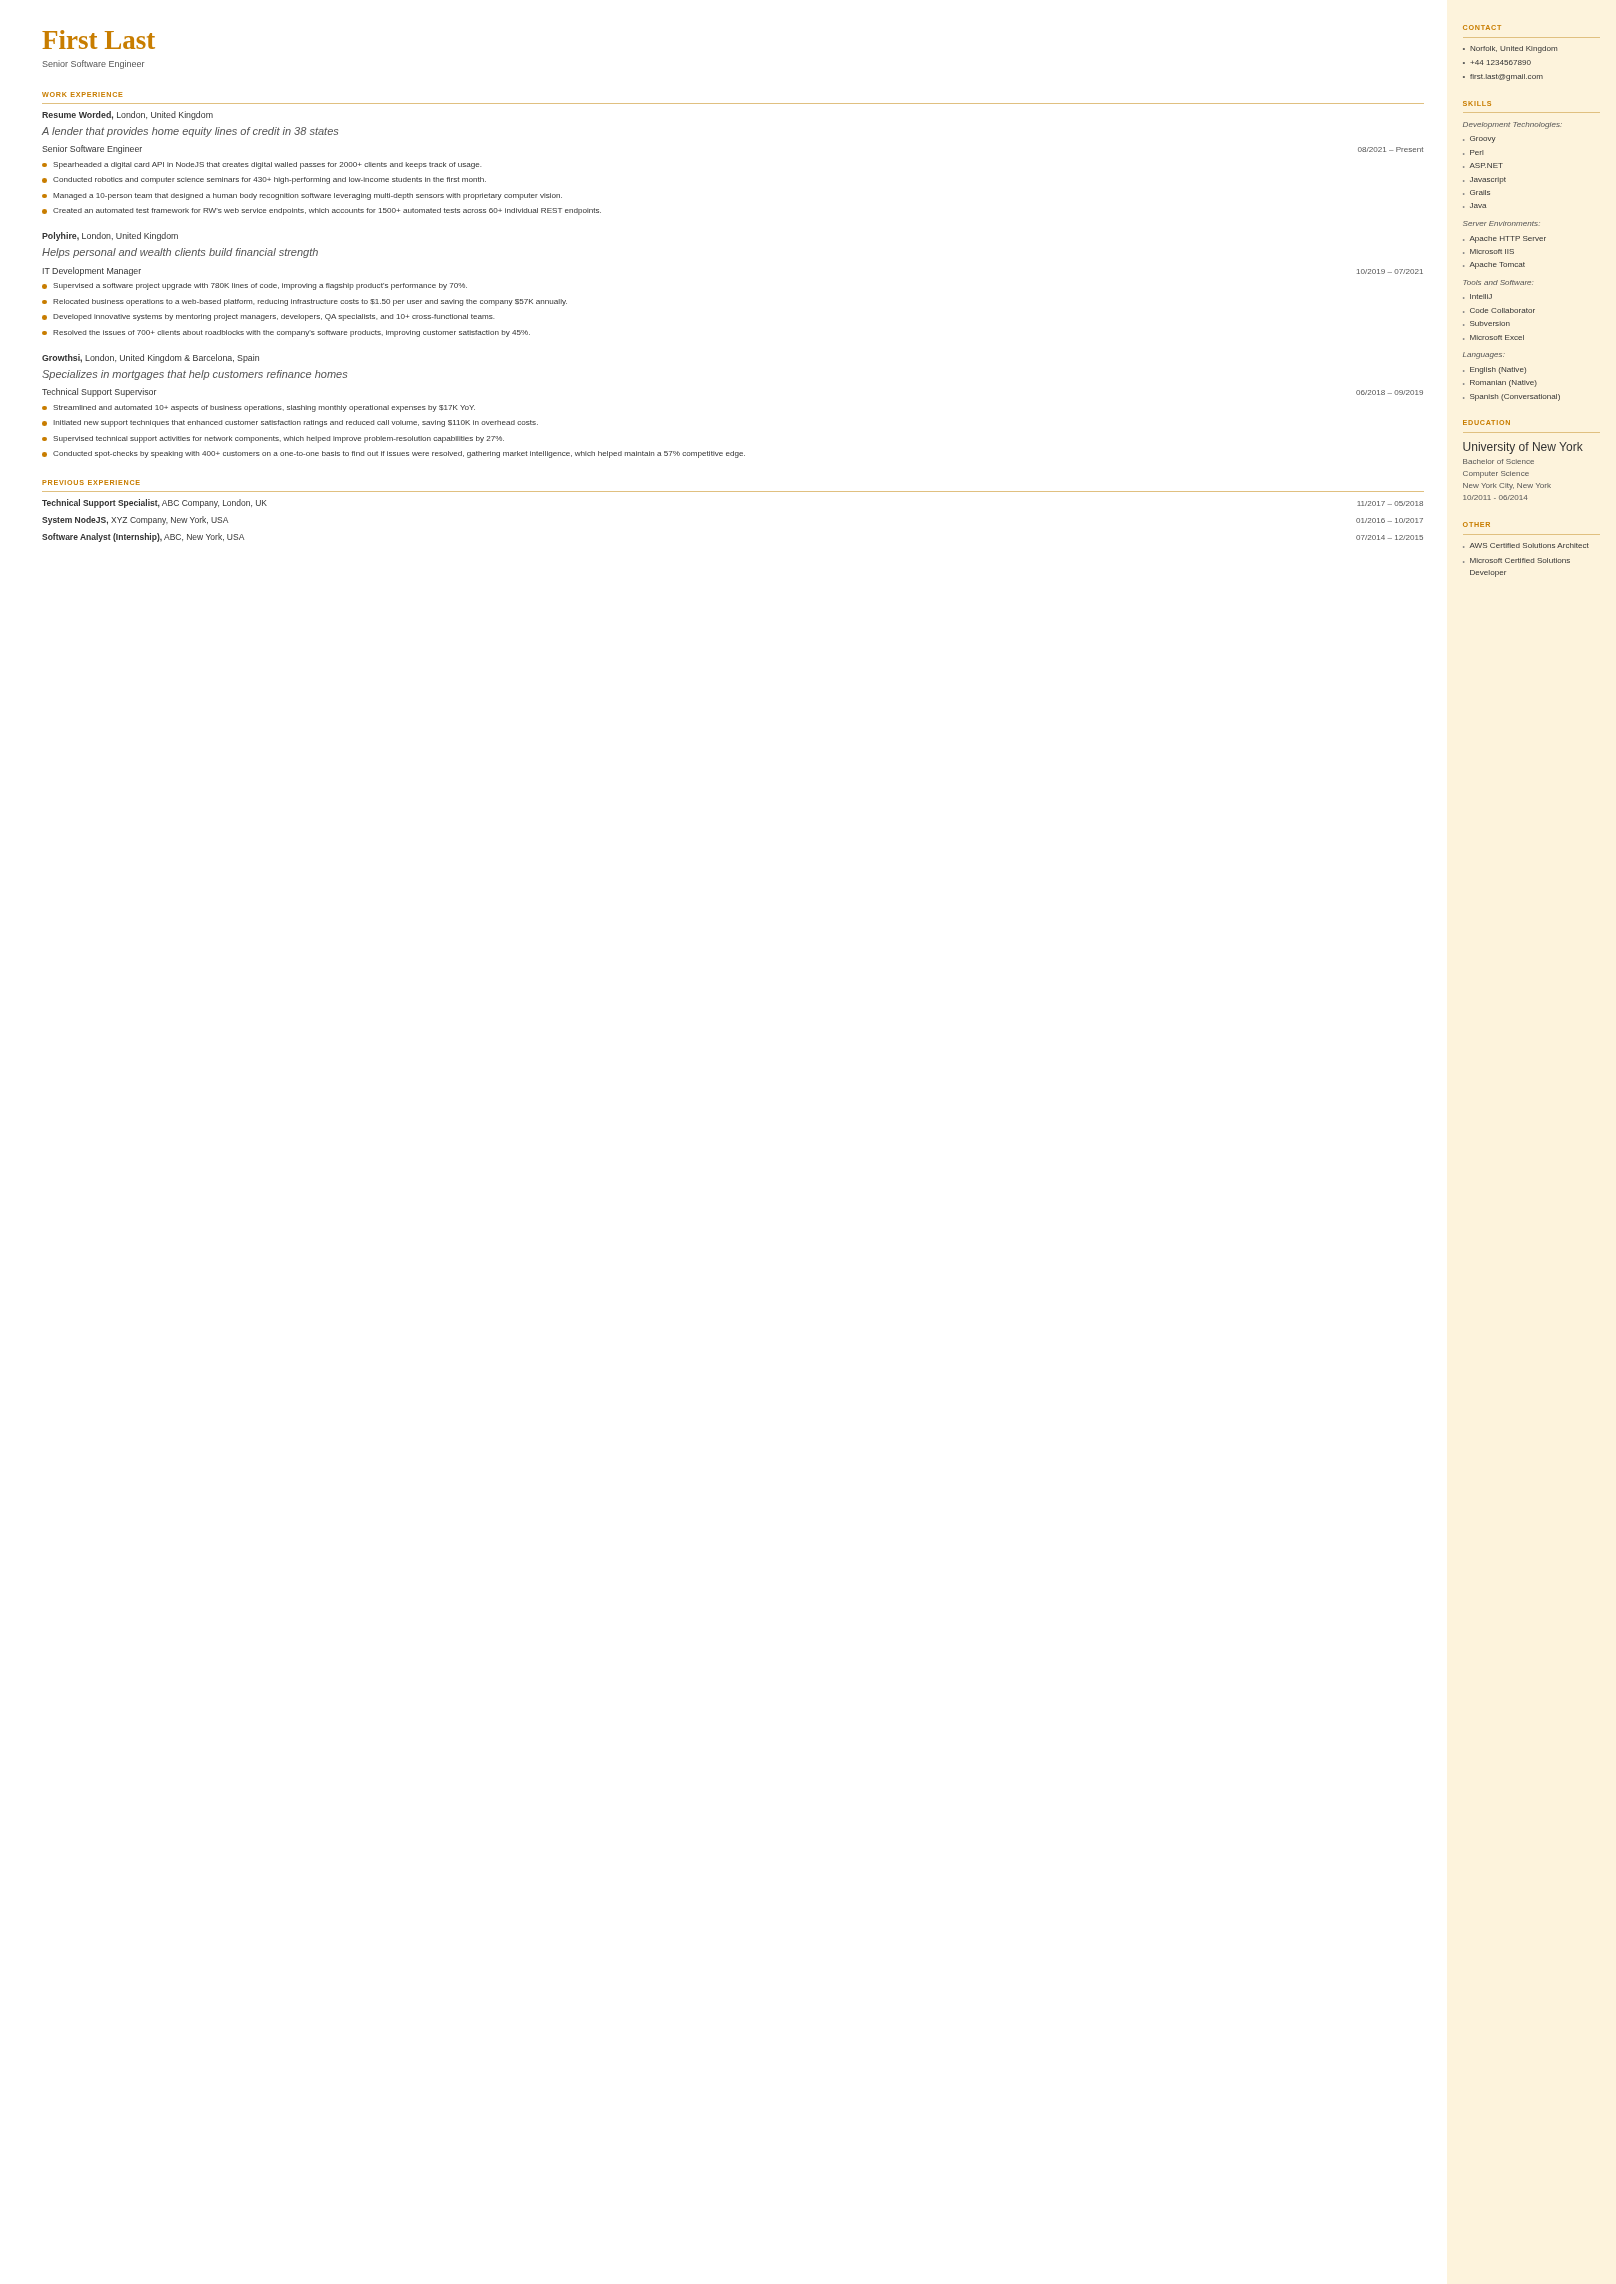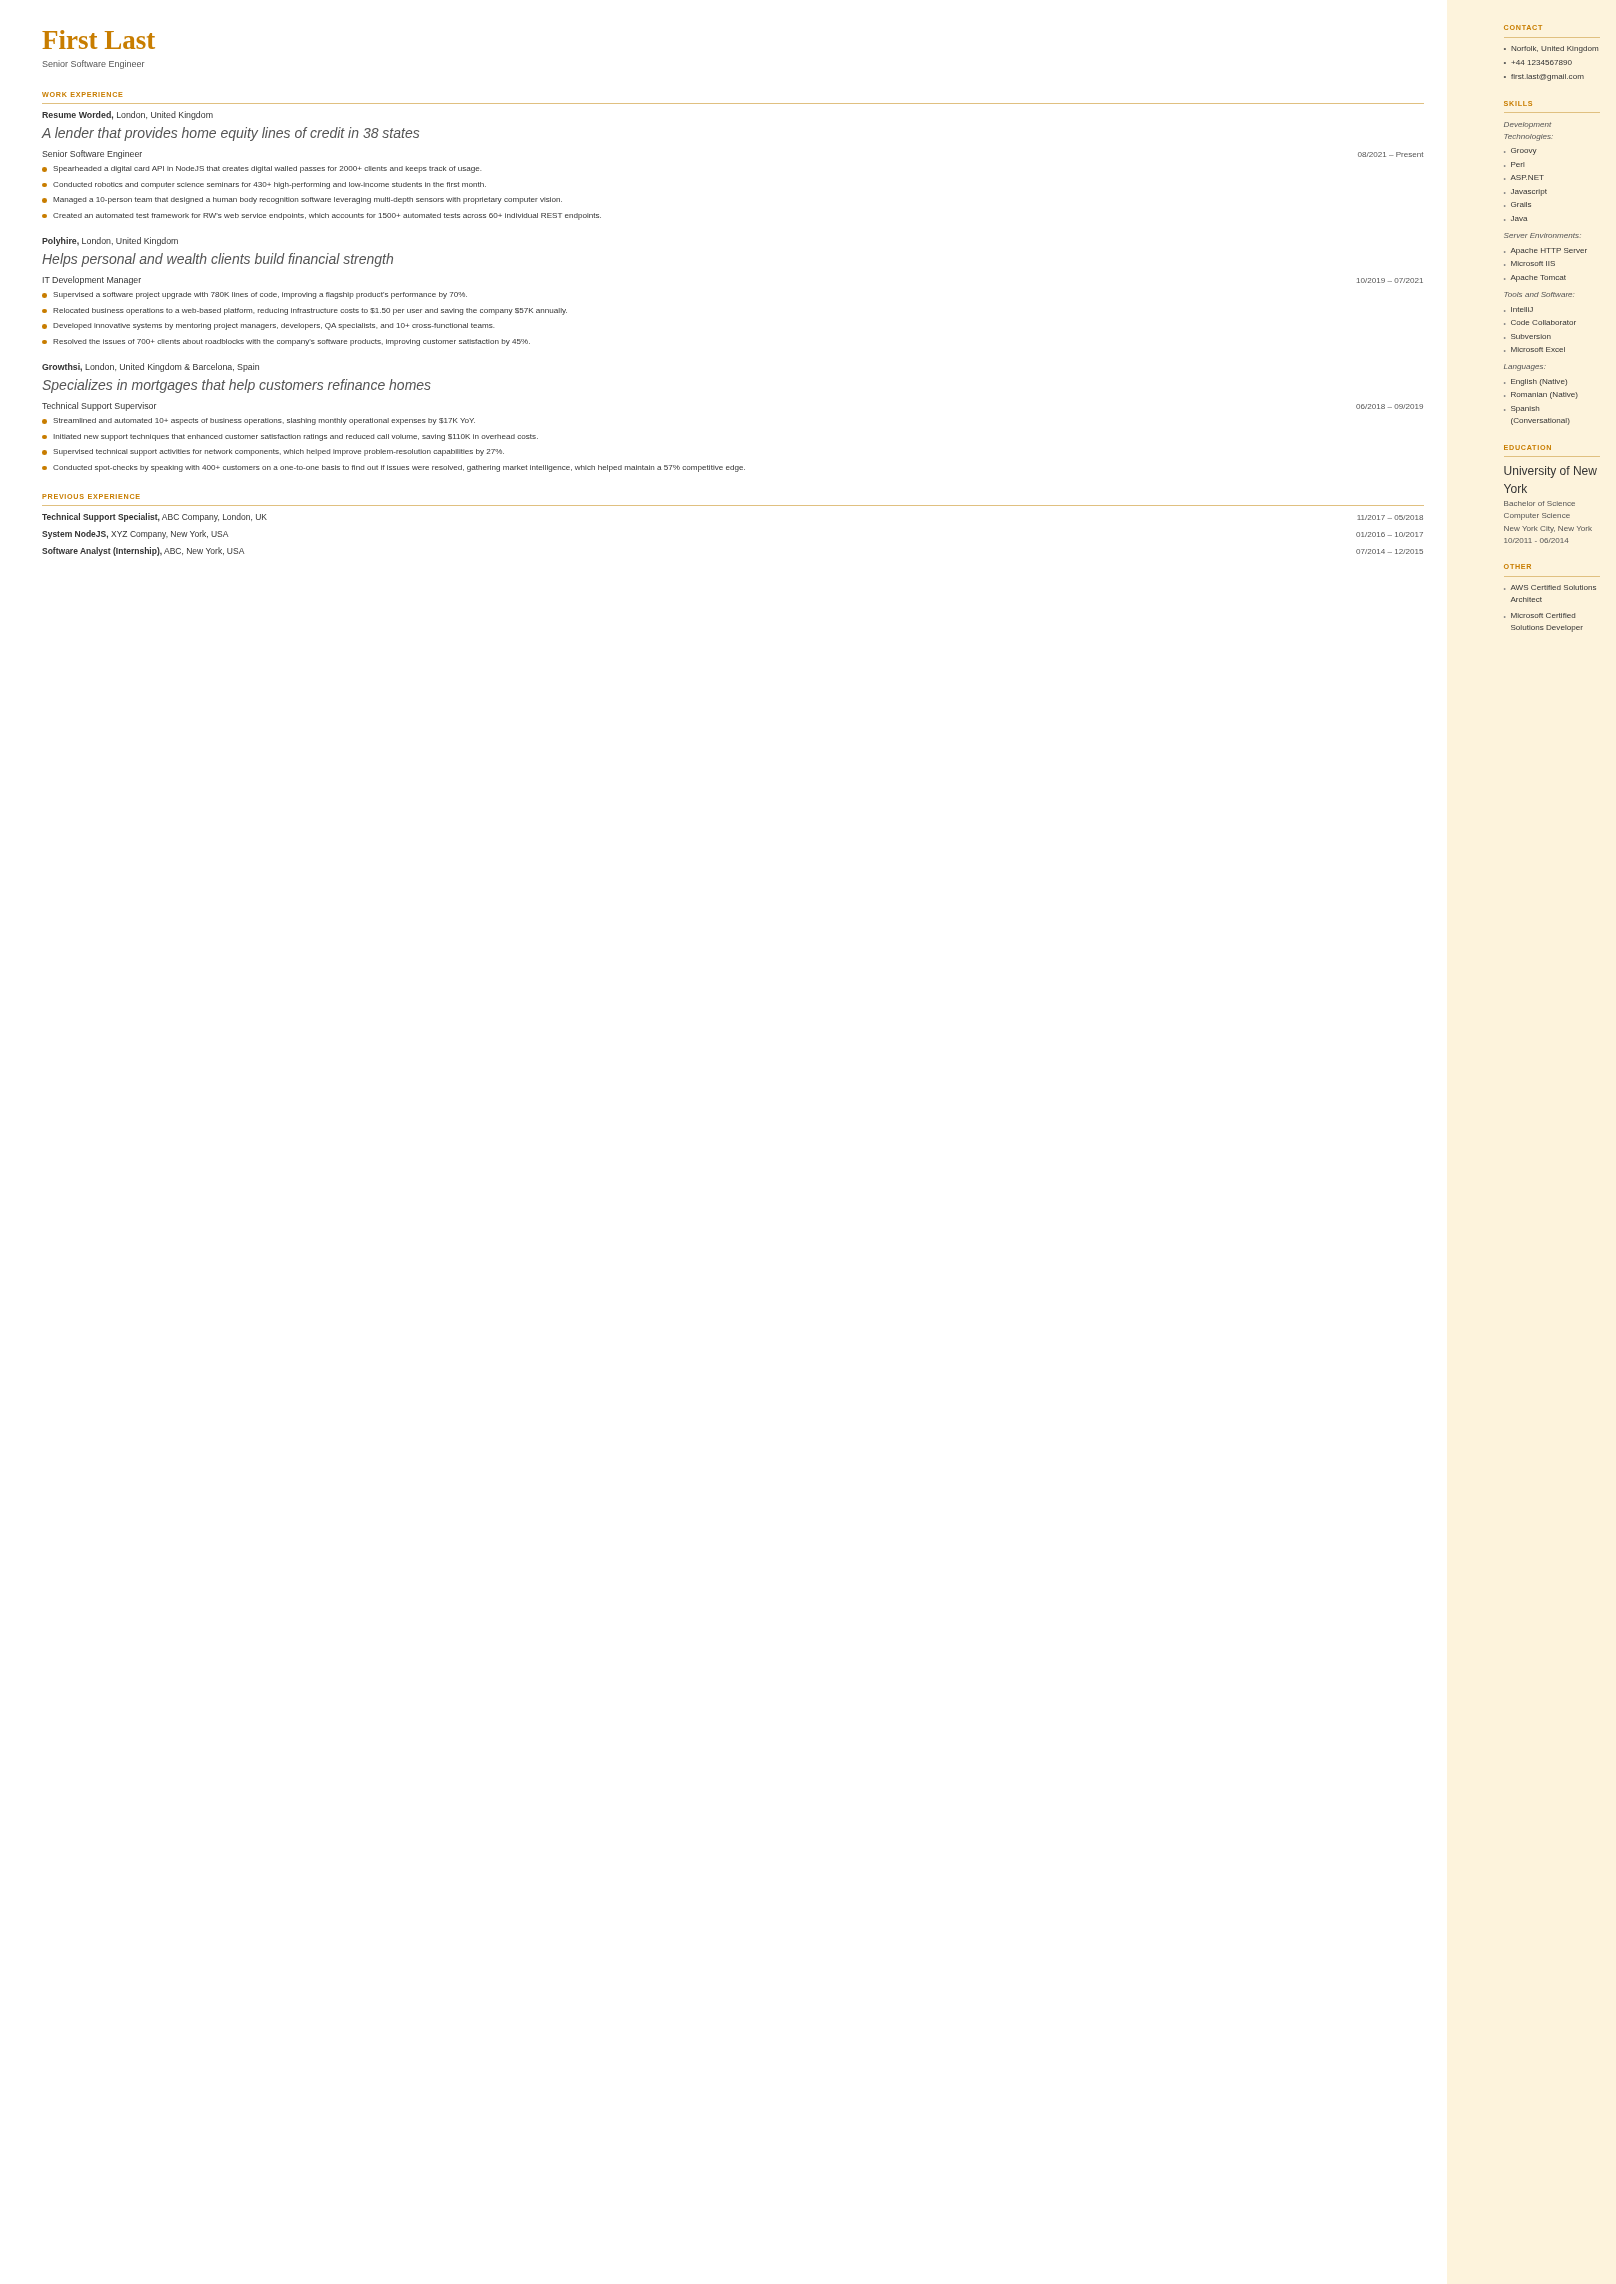--- a/index.html
+++ b/index.html
@@ -67,21 +67,21 @@
       font-family: Arial, sans-serif;
     }
     .employer-location {
       font-size: 8.8px;
       color: #333;
       font-family: Arial, sans-serif;
       font-weight: 400;
     }
     .employer-tagline {
       font-style: italic;
-      font-size: 14px;
+      font-size: 11px;
       color: #555;
       margin-top: 0.7px;
       font-family: Arial, sans-serif;
     }
     .job-row {
       display: flex;
       justify-content: space-between;
       align-items: baseline;
       margin-top: 3.9px;
       margin-bottom: 2.6px;
@@ -140,21 +140,20 @@
       white-space: nowrap;
     }
 
     .work-section {
       margin-bottom: 18px;
     }
 
     
     .side-section {
       margin-bottom: 15.6px;
-      margin-left: 41px;
     }
     .side-section-title {
       font-size: 7.2px;
       font-weight: 700;
       color: #c87d00;
       letter-spacing: 0.7px;
       text-transform: uppercase;
       margin-bottom: 5.2px;
       font-family: Arial, sans-serif;
       border-bottom: 0.7px solid #e0c080;

